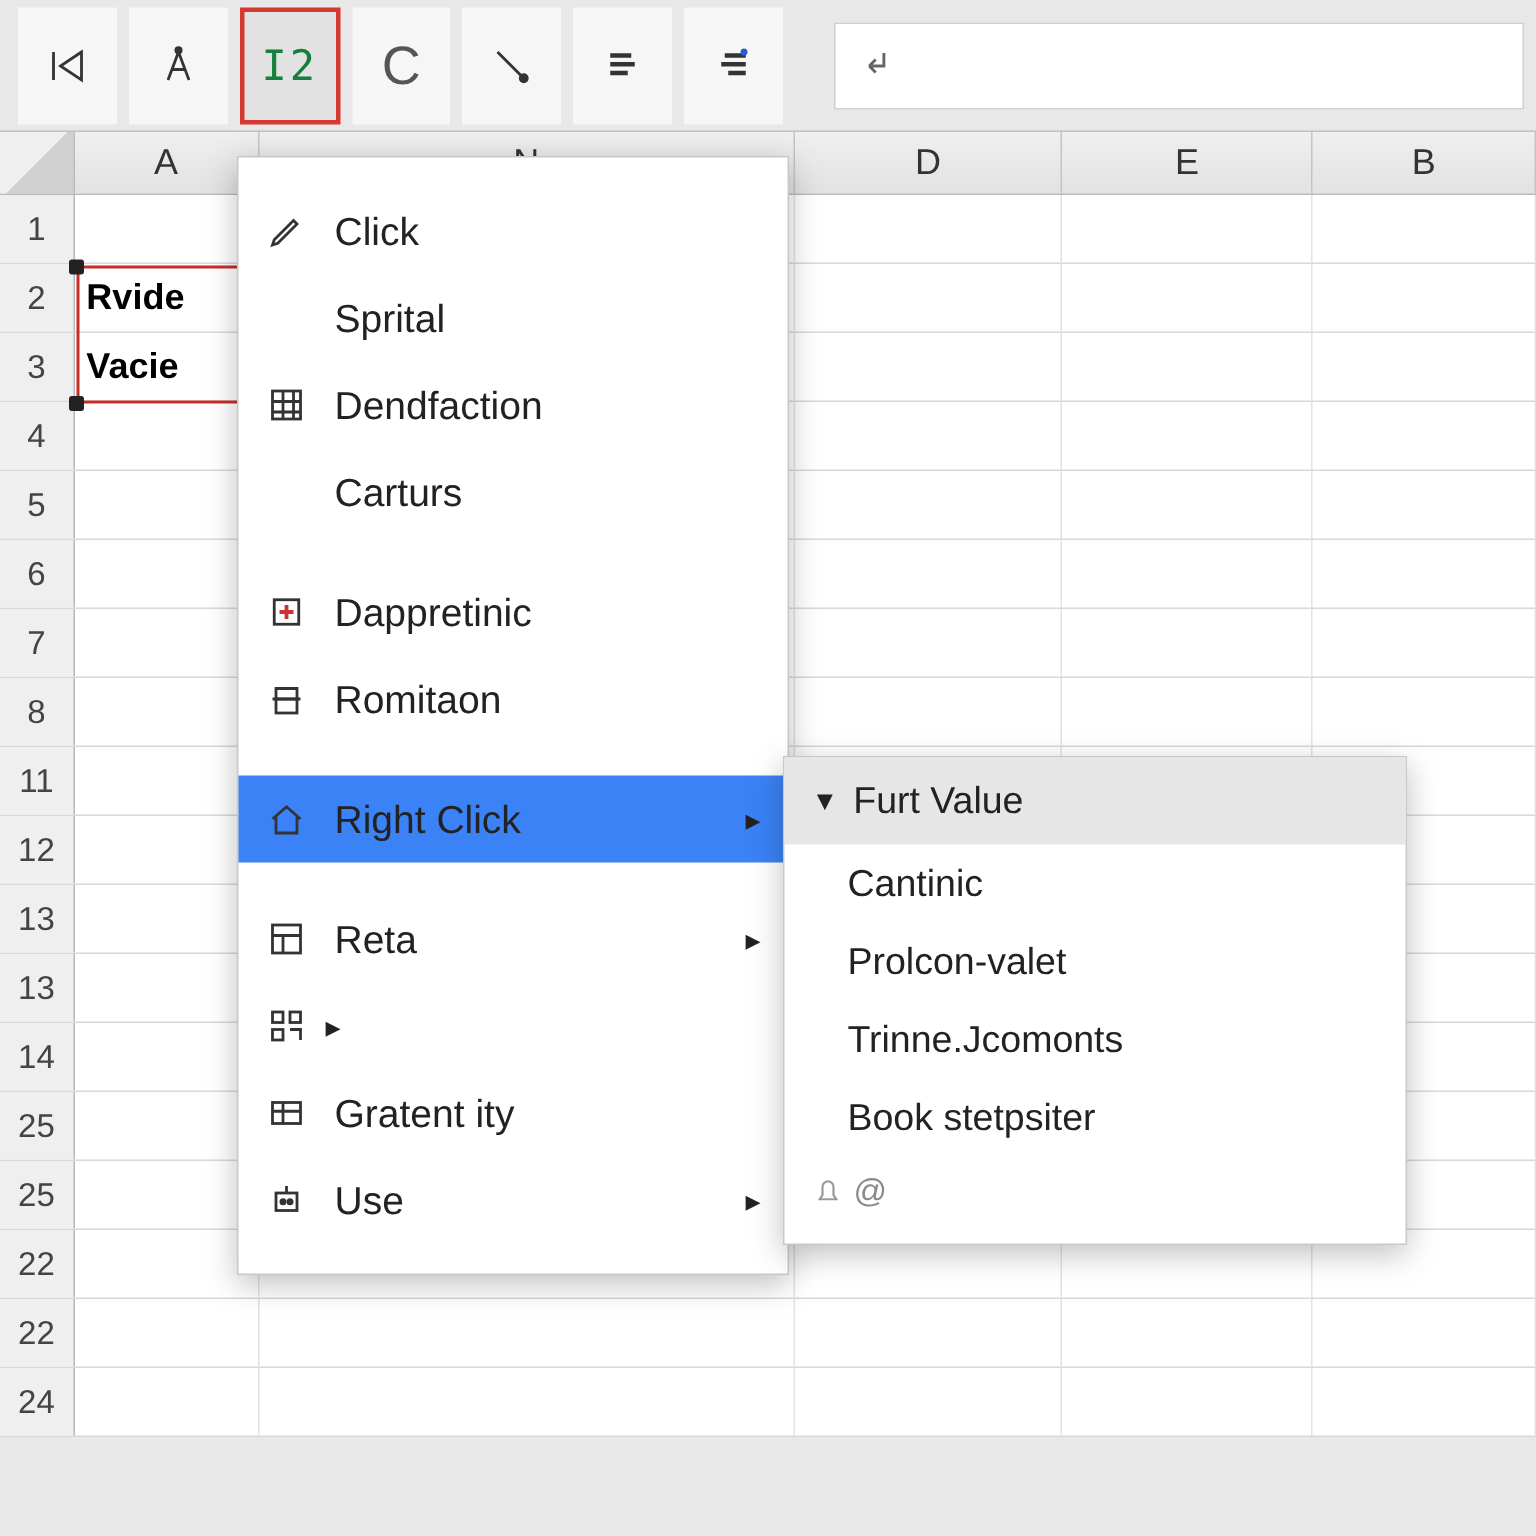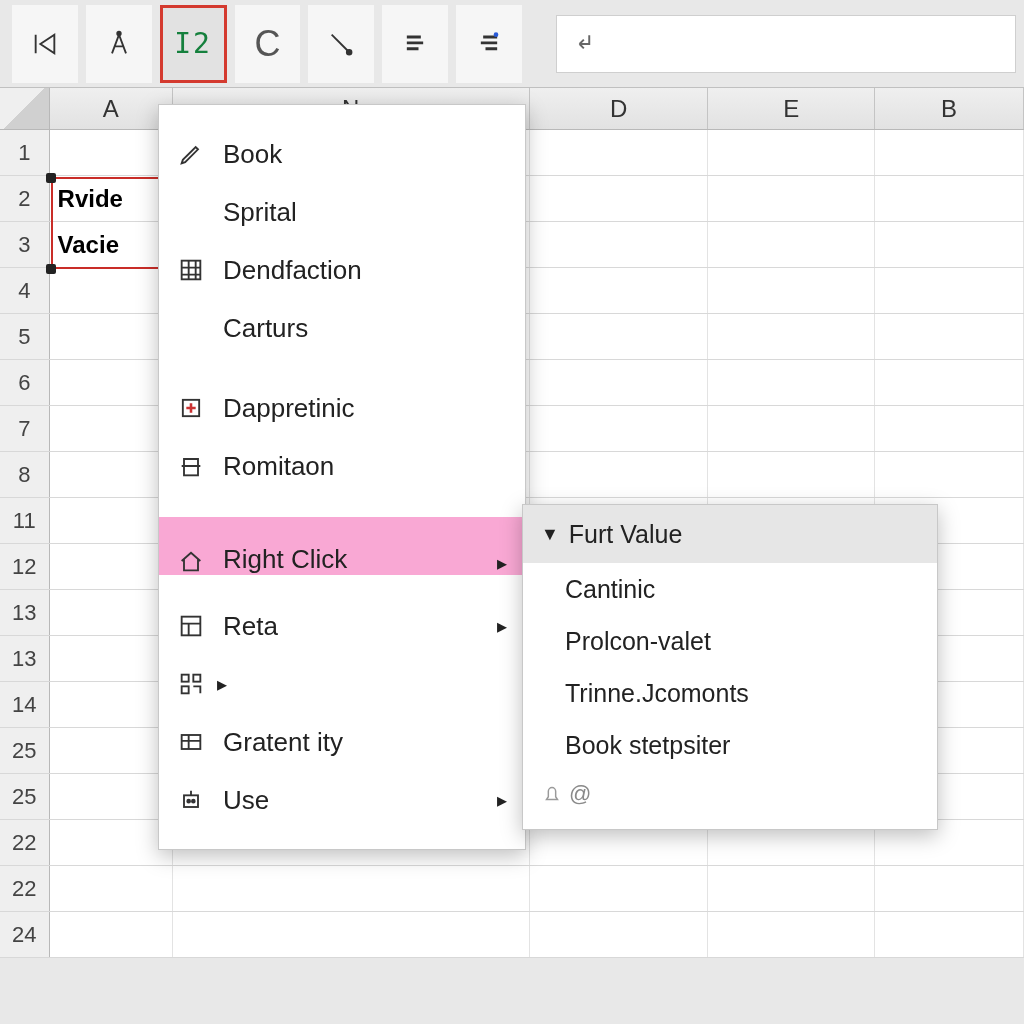--- a/index.html
+++ b/index.html
@@ -110,21 +110,21 @@
 }
 .cm-item {
   display: flex;
   align-items: center;
   height: 58px;
   padding: 0 18px;
   font-size: 26px;
   color: #222;
   position: relative;
 }
-.cm-item.hl { background: #f9a8d4; align-items: flex-end; }
+.cm-item.hl { background: #3b82f6; }
 .cm-sep { height: 22px; }
 .cm-icon {
   width: 40px;
   display: flex;
   align-items: center;
   justify-content: flex-start;
   color: #444;
   font-size: 24px;
 }
 .cm-label { flex: 1; padding-left: 6px; }
@@ -372,21 +372,21 @@
 </div>
 
 <div class="context-menu">
   <div id="cm-g1">
       <div class="cm-item">
         <span class="cm-icon">
           <svg class="svgico" viewBox="0 0 24 24">
             <path d="M4 20l3-1 11-11-2-2L5 17z"></path>
           </svg>
         </span>
-        <span class="cm-label">Book</span>
+        <span class="cm-label">Click</span>
       </div>
       <div class="cm-item">
         <span class="cm-icon"></span>
         <span class="cm-label">Sprital</span>
       </div>
       <div class="cm-item">
         <span class="cm-icon">
           <svg class="svgico" viewBox="0 0 24 24">
             <rect x="4" y="4" width="16" height="16"></rect>
             <path d="M4 10h16M4 16h16M10 4v16M16 4v16"></path>

